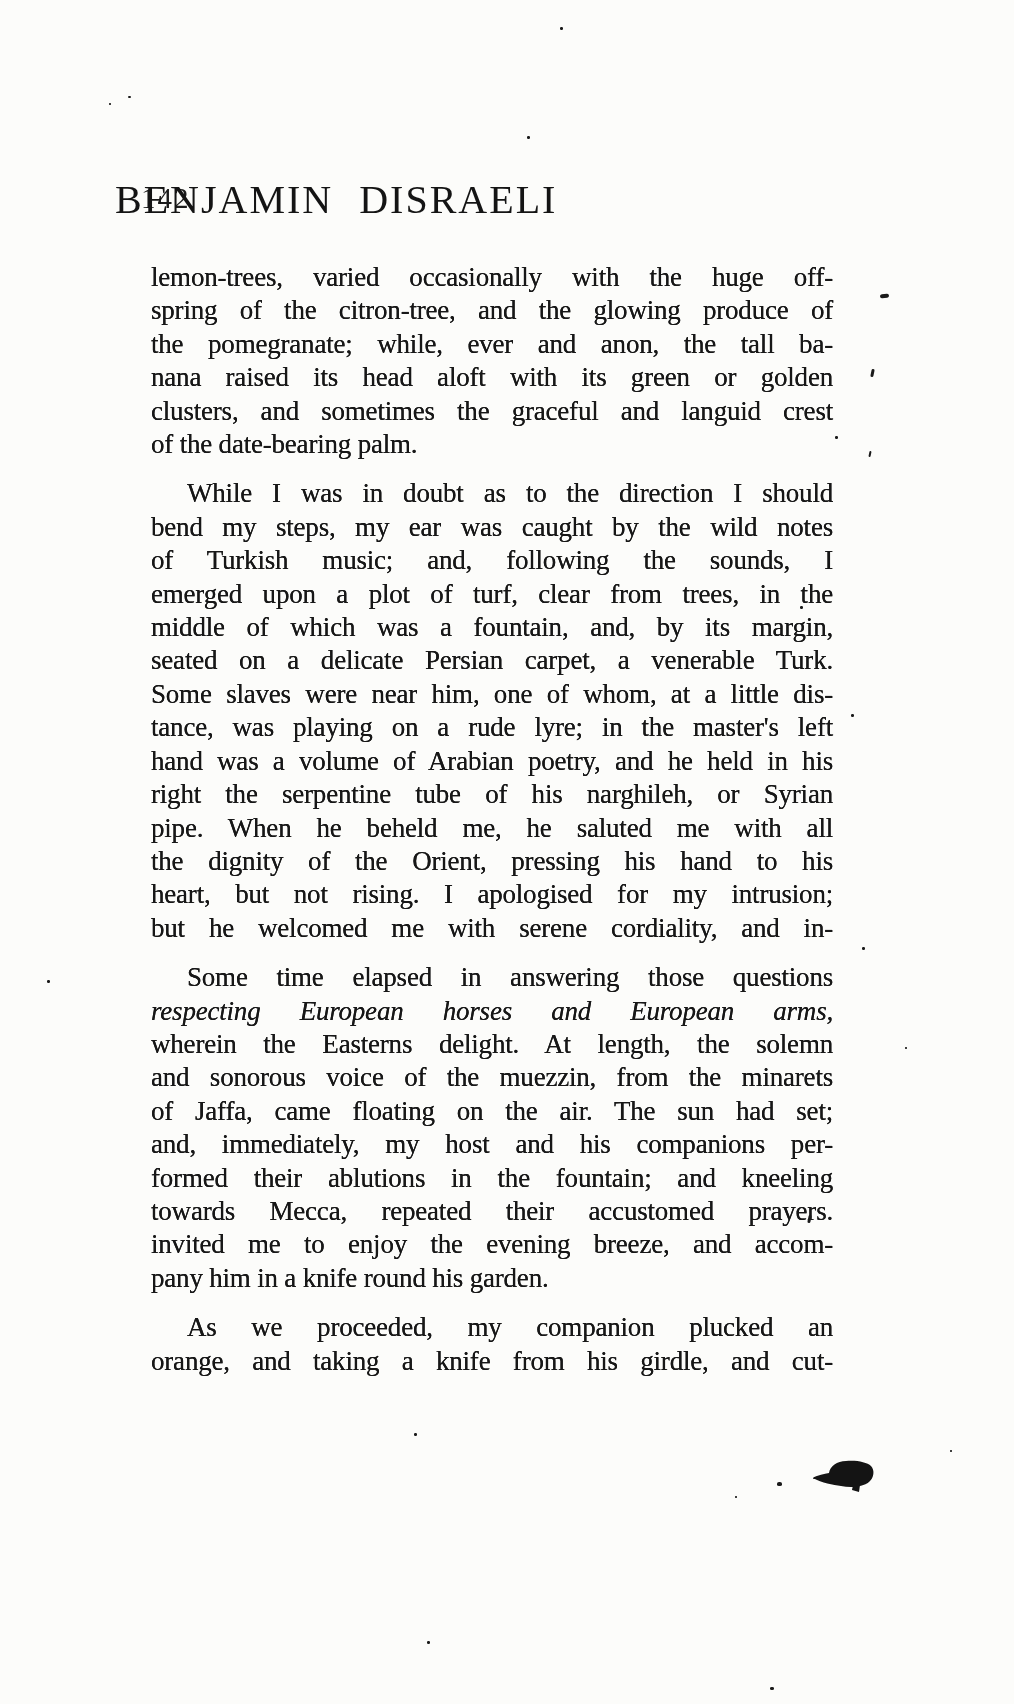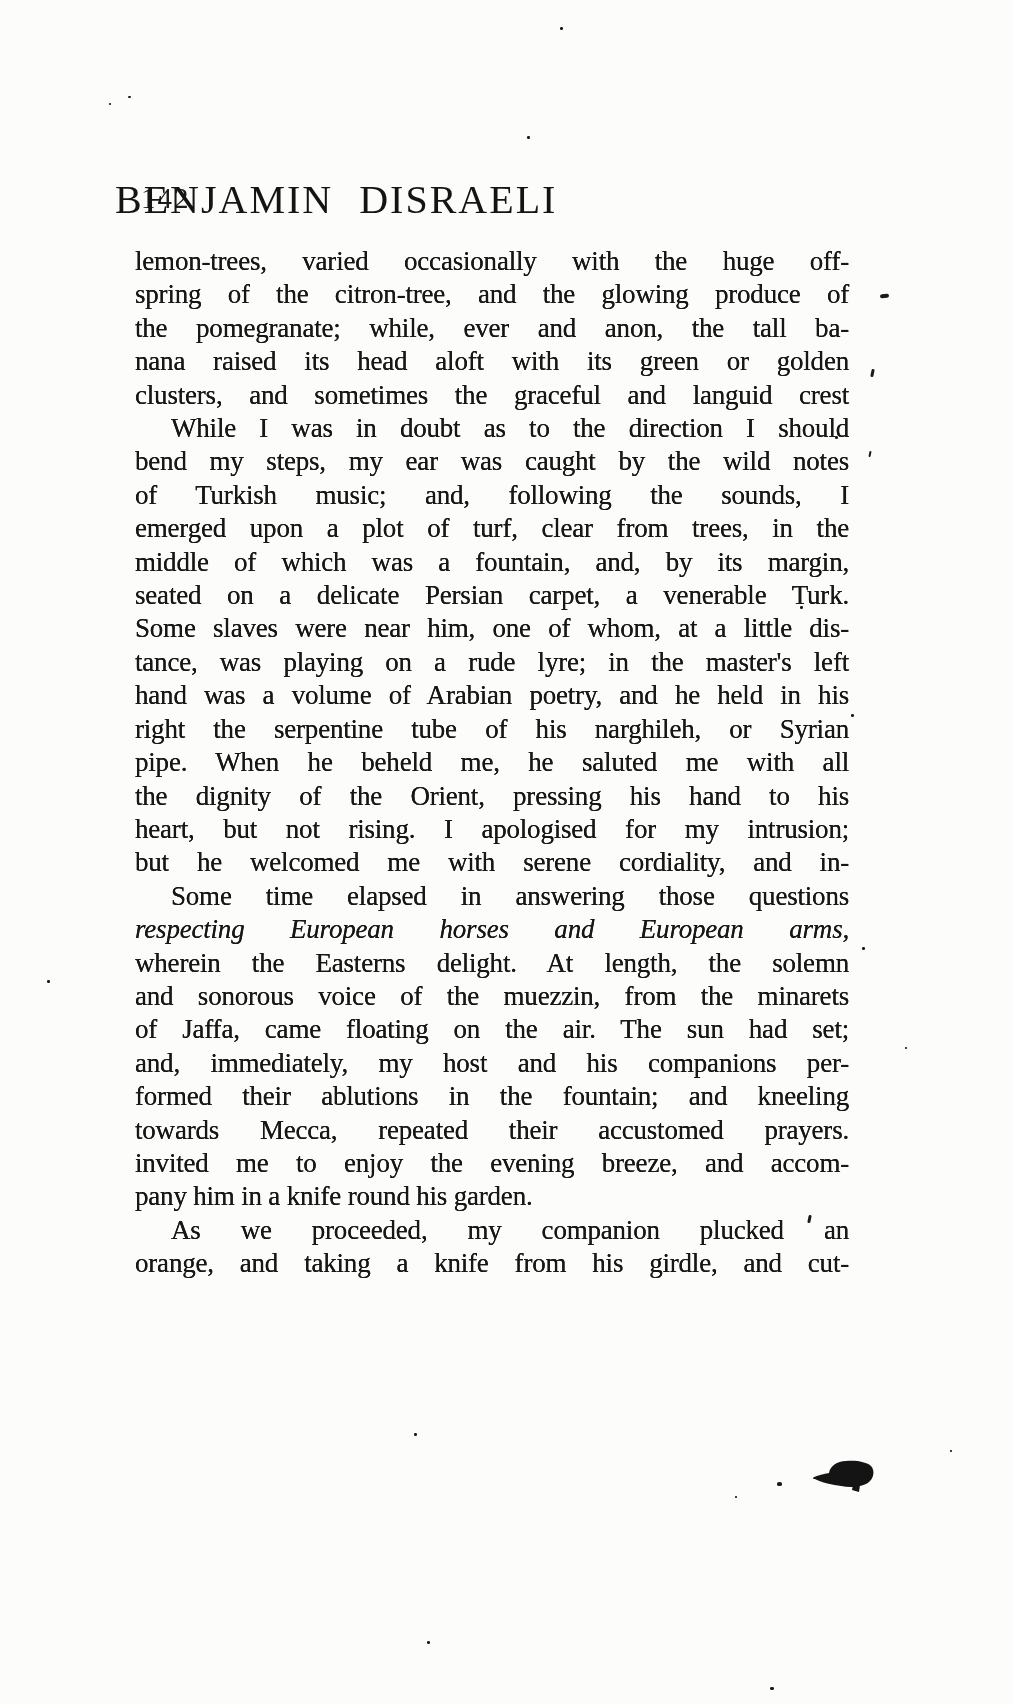--- a/index.html
+++ b/index.html
@@ -23,21 +23,21 @@
     display:block;text-align:left;
     transform:translateX(-20px);
     font-size:40px;letter-spacing:2px;word-spacing:14px;
     color:#141414;
   }
   .text-block{
     position:absolute;left:135px;top:245px;width:714px;
     font-size:27px;line-height:33.4px;letter-spacing:-0.2px;
     text-shadow:0 0 0.4px currentColor;
   }
-  .paragraph{margin:0;}
+  .paragraph{margin:16px;}
   .line{white-space:normal;}
   .line.just{text-align:justify;text-align-last:justify;}
   .line.indent{padding-left:36px;}
   .line.italic{font-style:italic;}
   .speck{position:absolute;background:#1a1a1a;border-radius:40%;}
   .speck.tick{border-radius:2px;transform:rotate(12deg);}
   .speck.dash{border-radius:2px;transform:rotate(-6deg);}
   .smudge{position:absolute;}
 </style>
 </head>
@@ -50,20 +50,21 @@
     <span class="title">BENJAMIN DISRAELI</span>
   </header>
 
   <main class="text-block">
       <div class="paragraph">
         <div class="line just">lemon-trees, varied occasionally with the huge off-</div>
         <div class="line just">spring of the citron-tree, and the glowing produce of</div>
         <div class="line just">the pomegranate; while, ever and anon, the tall ba-</div>
         <div class="line just">nana raised its head aloft with its green or golden</div>
         <div class="line just">clusters, and sometimes the graceful and languid crest</div>
+        <div class="line">of the date-bearing palm.</div>
       </div>
       <div class="paragraph">
         <div class="line just indent">While I was in doubt as to the direction I should</div>
         <div class="line just">bend my steps, my ear was caught by the wild notes</div>
         <div class="line just">of Turkish music; and, following the sounds, I</div>
         <div class="line just">emerged upon a plot of turf, clear from trees, in the</div>
         <div class="line just">middle of which was a fountain, and, by its margin,</div>
         <div class="line just">seated on a delicate Persian carpet, a venerable Turk.</div>
         <div class="line just">Some slaves were near him, one of whom, at a little dis-</div>
         <div class="line just">tance, was playing on a rude lyre; in the master's left</div>

